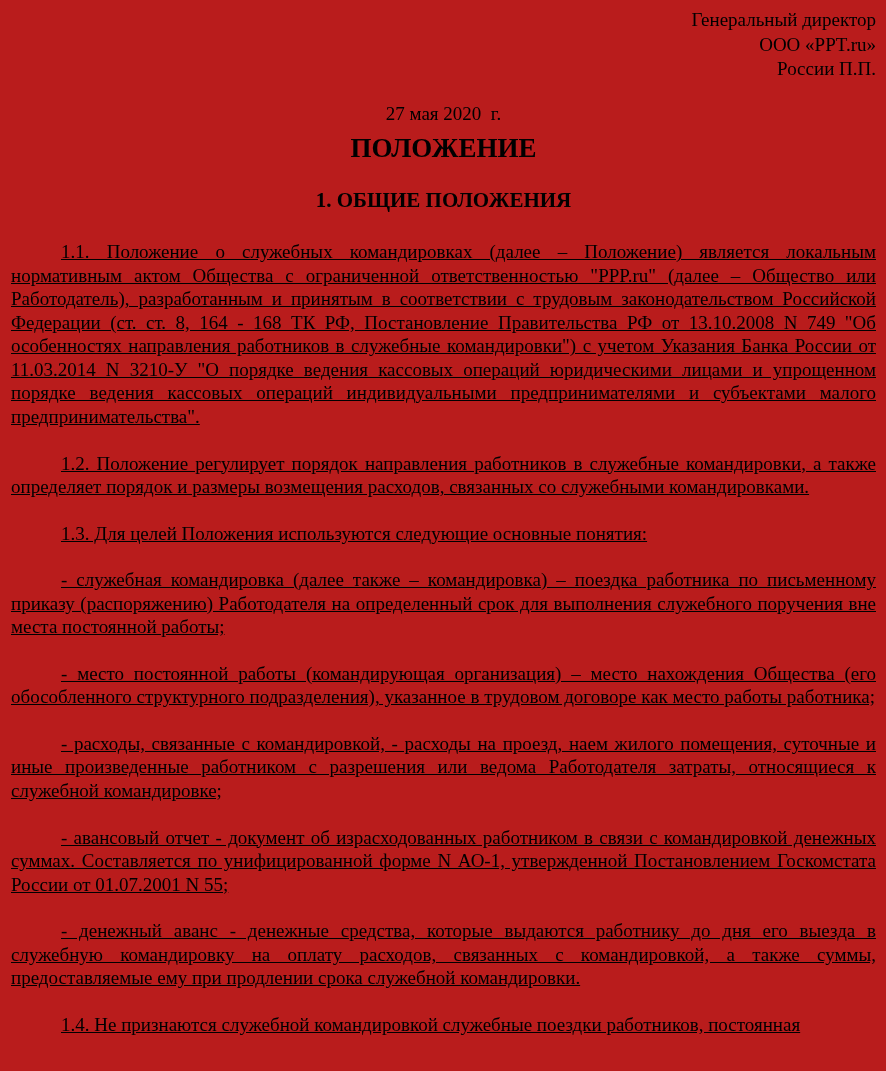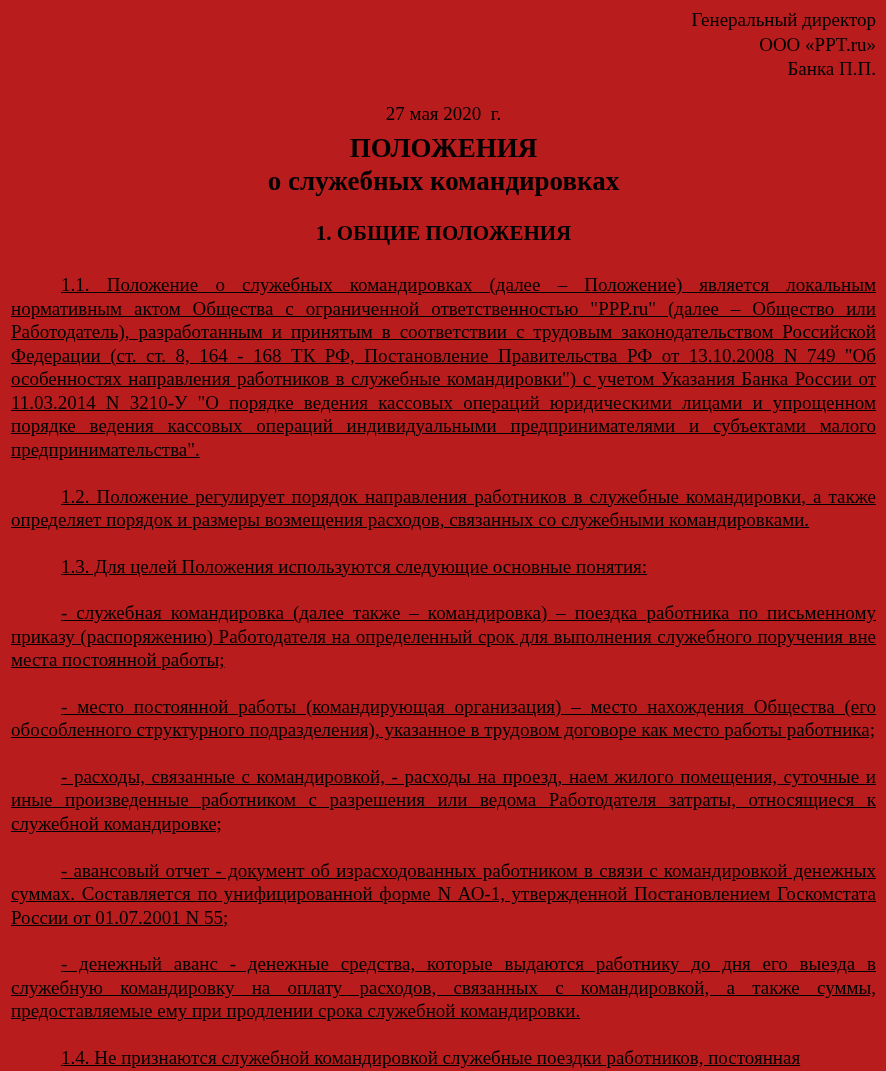--- a/index.html
+++ b/index.html
@@ -54,28 +54,27 @@
   }
 </style>
 </head>
 <body>
 
 <div class="page">
 
   <div class="letterhead">
     <div>Генеральный директор</div>
     <div>ООО «PPT.ru»</div>
-    <div>Банка П.П.</div>
+    <div>России П.П.</div>
   </div>
 
   <div class="date">27 мая 2020  г.</div>
 
   <h1 class="doc-title">
-    <span>ПОЛОЖЕНИЯ</span><br>
-    <span>о служебных командировках</span>
+    <span>ПОЛОЖЕНИЕ</span><br>
   </h1>
 
   <h2 class="section-heading">1. ОБЩИЕ ПОЛОЖЕНИЯ</h2>
 
   <div class="body-text">
     <p class="para">1.1. Положение о служебных командировках (далее – Положение) является локальным нормативным актом Общества с ограниченной ответственностью "PPP.ru" (далее – Общество или Работодатель), разработанным и принятым в соответствии с трудовым законодательством Российской Федерации (ст. ст. 8, 164 - 168 ТК РФ, Постановление Правительства РФ от 13.10.2008 N 749 "Об особенностях направления работников в служебные командировки") с учетом Указания Банка России от 11.03.2014 N 3210-У "О порядке ведения кассовых операций юридическими лицами и упрощенном порядке ведения кассовых операций индивидуальными предпринимателями и субъектами малого предпринимательства".</p>
     <p class="para">1.2. Положение регулирует порядок направления работников в служебные командировки, а также определяет порядок и размеры возмещения расходов, связанных со служебными командировками.</p>
     <p class="para">1.3. Для целей Положения используются следующие основные понятия:</p>
     <p class="para">- служебная командировка (далее также – командировка) – поездка работника по письменному приказу (распоряжению) Работодателя на определенный срок для выполнения служебного поручения вне места постоянной работы;</p>
     <p class="para">- место постоянной работы (командирующая организация) – место нахождения Общества (его обособленного структурного подразделения), указанное в трудовом договоре как место работы работника;</p>

